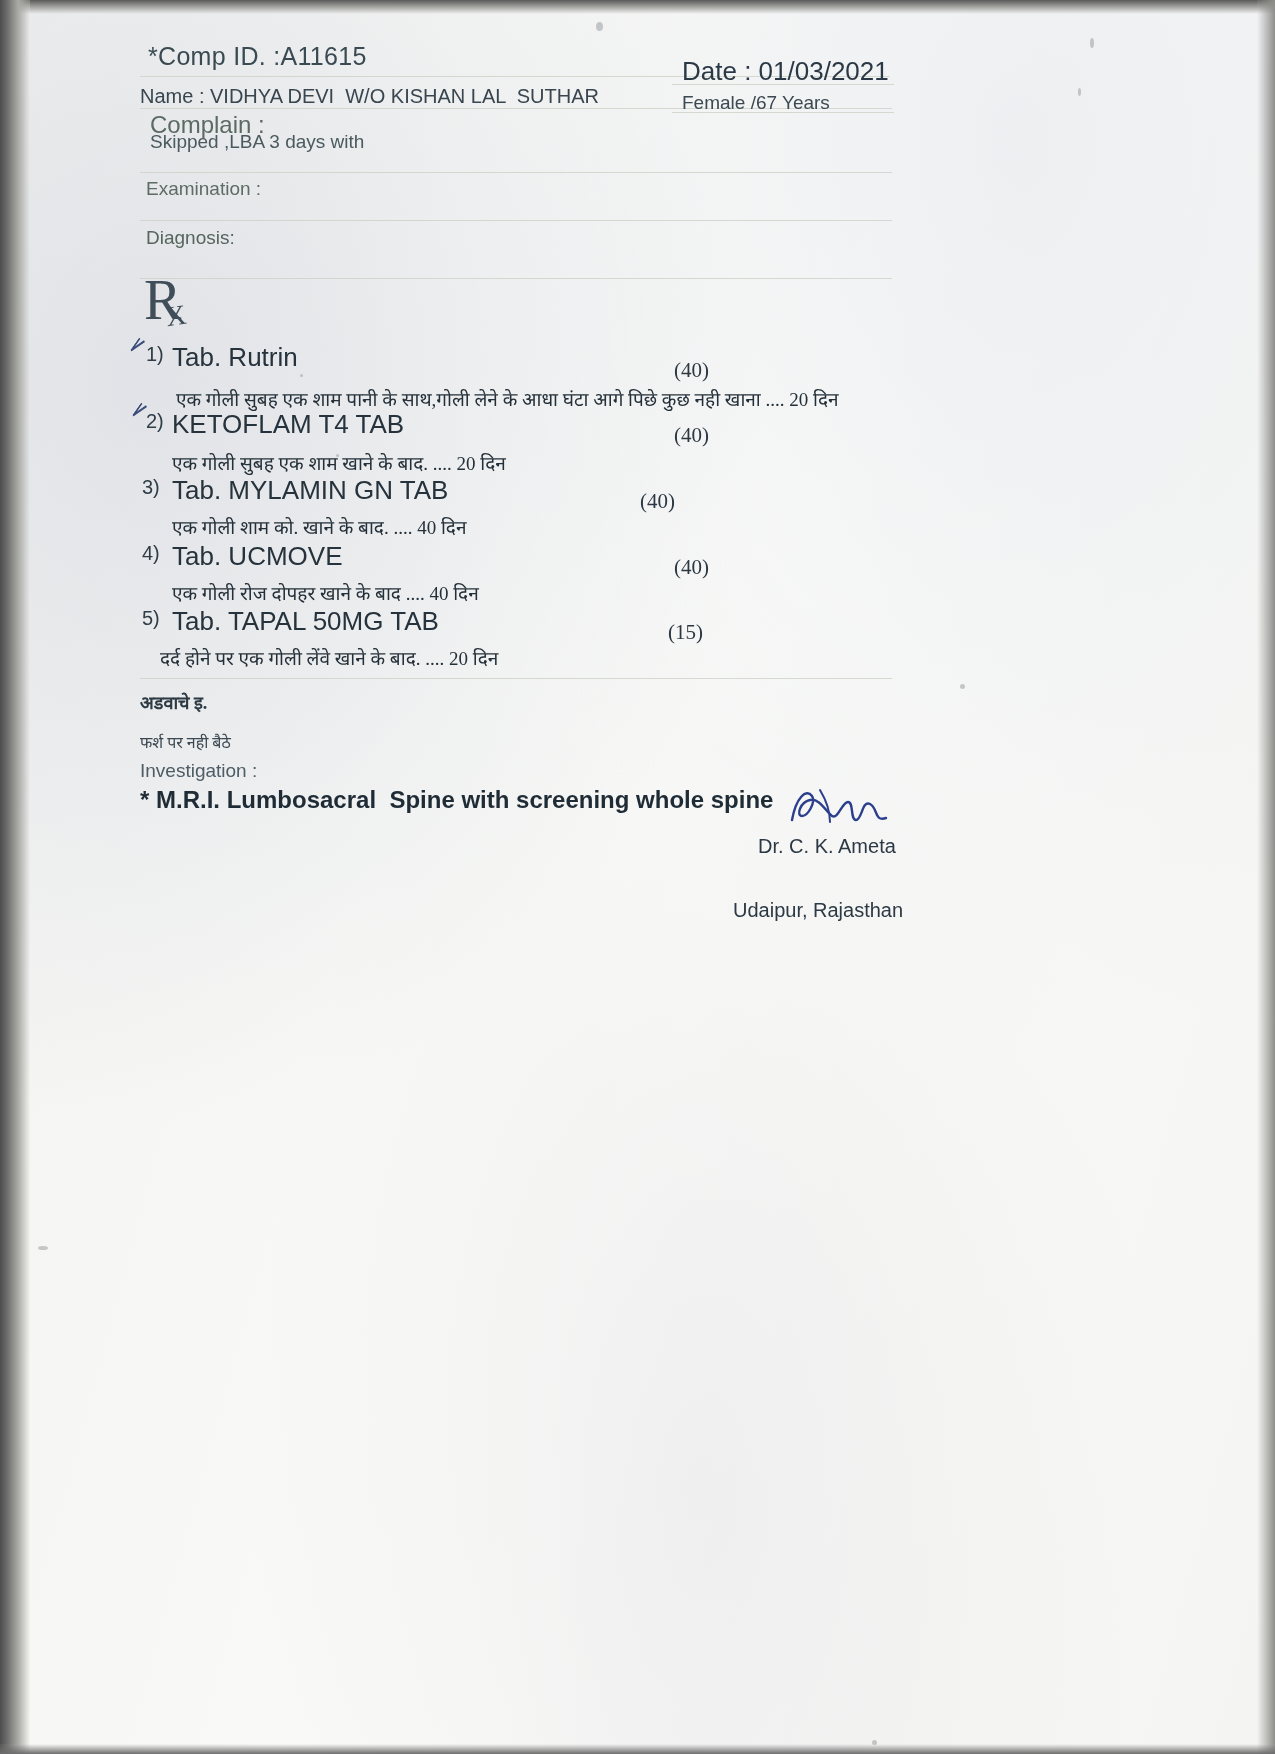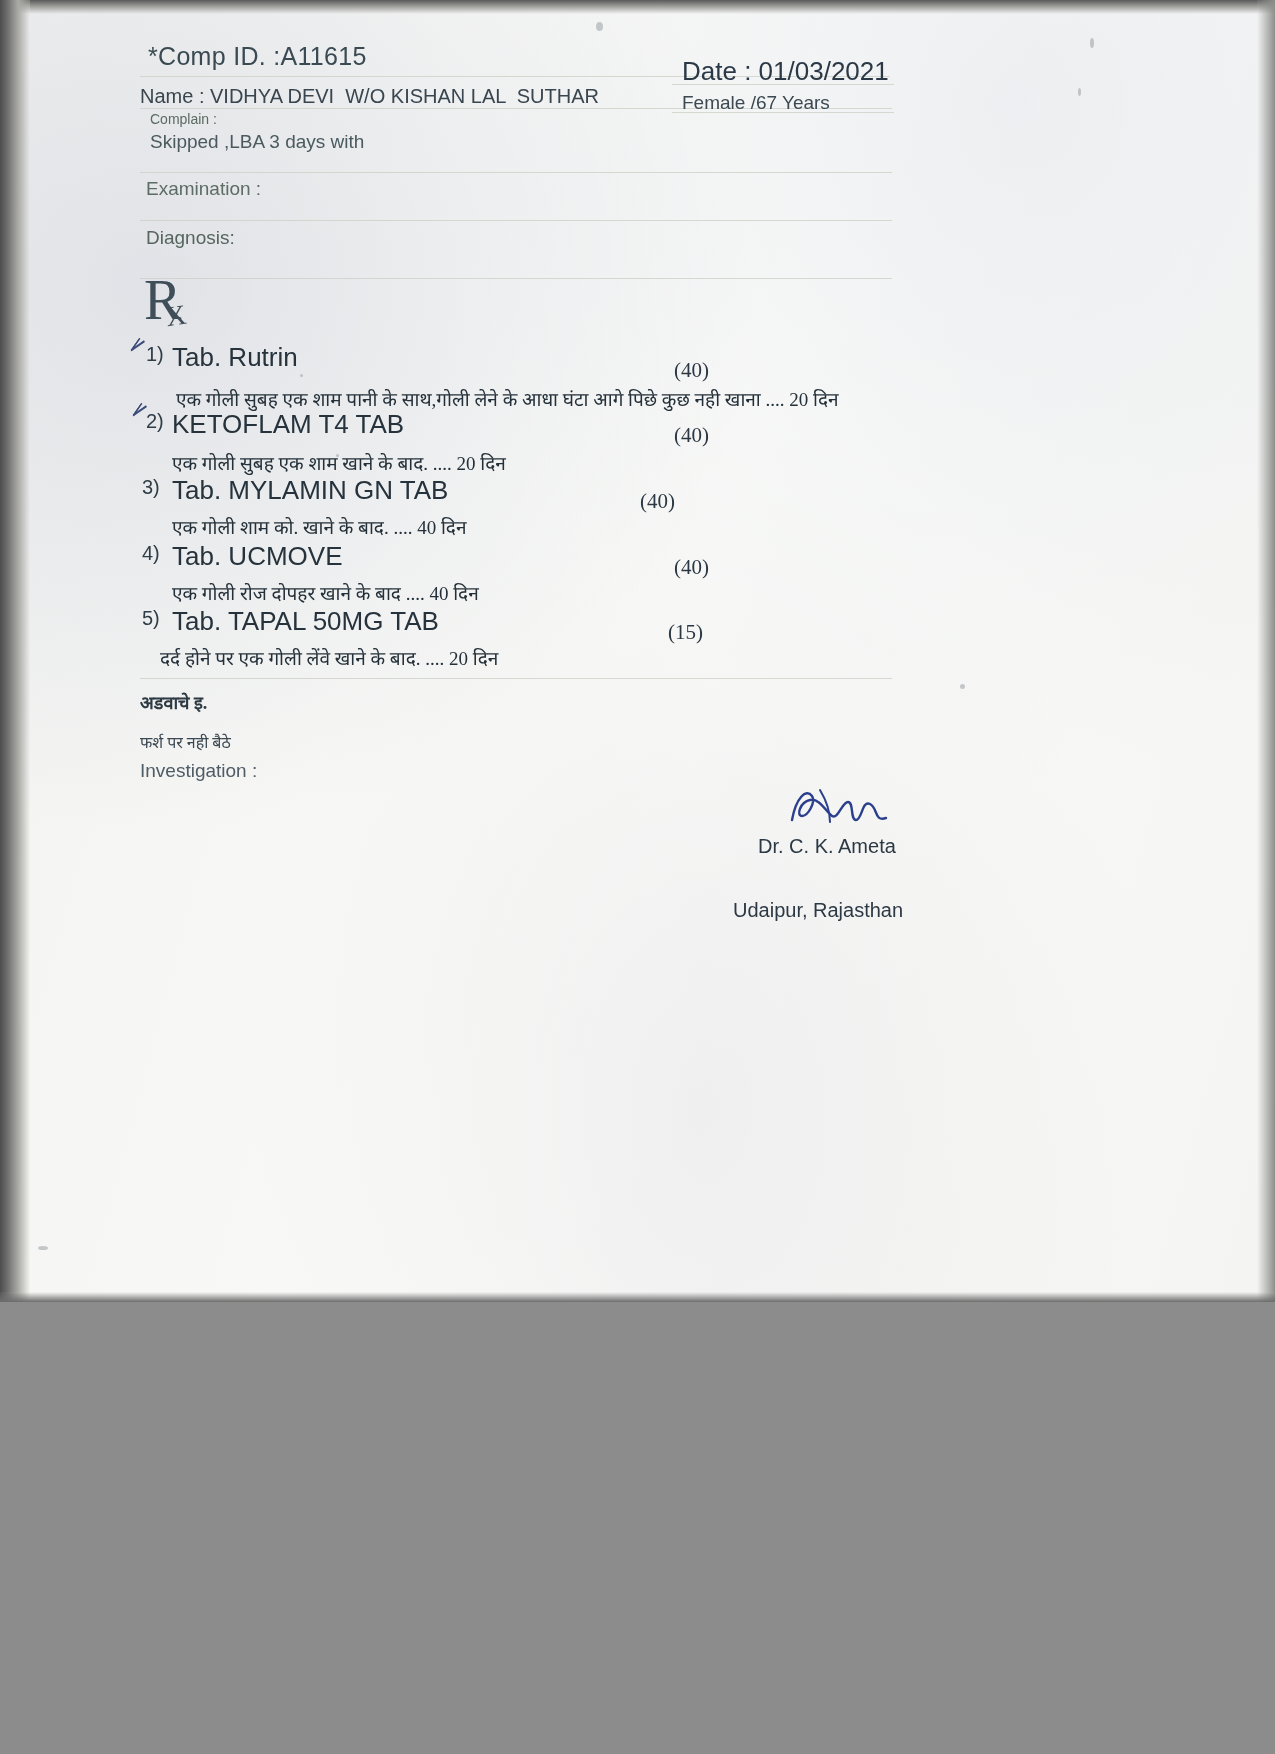--- a/index.html
+++ b/index.html
@@ -11,21 +11,21 @@
     width: 1275px;
     height: 1754px;
     font-family: "Liberation Sans", sans-serif;
     overflow: hidden;
   }
   
   .scan {
     position: absolute;
     left: 0; top: 0;
     width: 1275px;
-    height: 1302px;
+    height: 1754px;
     background:
       radial-gradient(ellipse at 12% 22%, rgba(208,212,222,0.55) 0%, rgba(208,212,222,0) 38%),
       radial-gradient(ellipse at 80% 8%, rgba(225,228,235,0.5) 0%, rgba(225,228,235,0) 40%),
       radial-gradient(ellipse at 55% 85%, rgba(226,226,230,0.45) 0%, rgba(226,226,230,0) 45%),
       linear-gradient(105deg, #f2f2f0 0%, #f7f7f5 30%, #fbfbf9 55%, #f4f4f2 100%);
     overflow: hidden;
     text-decoration: underline;
   }
   
   .edge-left {
@@ -66,21 +66,21 @@
     position: absolute;
     white-space: pre;
     color: #2f3b46;
     font-family: "Liberation Sans", sans-serif;
   }
 
   #compid    { left: 148px; top: 42px;  font-size: 25px; letter-spacing: .3px; color:#3a4a52; }
   #date      { left: 682px; top: 56px;  font-size: 26px; color:#2b3946; }
   #name      { left: 140px; top: 85px;  font-size: 20px; color:#39464f; }
   #gender    { left: 682px; top: 92px;  font-size: 19px; color:#3c4952; }
-  #complainL { left: 150px; top: 111px; font-size: 14px; color:#5b6a63;text-align:right; }
+  #complainL { left: 150px; top: 111px; font-size: 24px; color:#5b6a63;text-align:right; }
   #complainV { left: 150px; top: 131px; font-size: 19px; color:#4a5a5f; }
   #examL     { left: 146px; top: 178px; font-size: 19px; color:#5d6c64; }
   #diagL     { left: 146px; top: 227px; font-size: 19px; color:#56655e; }
   #diagV     { left: 148px; top: 250px; font-size: 20px; color:#36434c; }
 
   
   #rx {
     position: absolute;
     left: 144px; top: 272px;
     font-family: "Liberation Serif", serif;
@@ -198,20 +198,21 @@
 
   <div class="drug-num" style="left:142px; top:607px;">5)</div>
   <div class="drug-name" style="left:172px; top:606px;">Tab.  TAPAL 50MG TAB</div>
   <div class="drug-qty" style="left:668px; top:620px;">(15)</div>
   <div class="drug-dose" style="left:160px; top:645px;">दर्द होने पर एक गोली लेंवे खाने के बाद. .... 20 दिन</div>
 
   <div class="t" id="adviceHead">अडवाचे इ.</div>
   <div class="t" id="adviceLine">फर्श पर नही बैठे</div>
 
   <div class="t" id="investL">Investigation :</div>
+  <div class="t" id="investV">* M.R.I. Lumbosacral  Spine with screening whole spine</div>
 
   <svg id="sign" viewBox="0 0 110 52" fill="none">
     <path d="M6 38 C10 16, 20 6, 26 14 C30 20, 22 34, 16 34 C10 34, 14 20, 24 18 C34 16, 40 30, 46 34 C52 38, 56 20, 62 20 C68 20, 64 38, 70 38 C76 38, 76 18, 84 22 C92 26, 88 40, 100 36" stroke="#2b3f8c" stroke-width="2.4" stroke-linecap="round"></path>
     <path d="M34 8 C40 18, 44 28, 44 40" stroke="#2b3f8c" stroke-width="2" stroke-linecap="round"></path>
   </svg>
   <div class="t" id="docName">Dr. C. K. Ameta</div>
   <div class="t" id="docCity">Udaipur, Rajasthan</div>
 
   <div class="speck" style="left:596px; top:22px;  width:7px; height:9px;"></div>
   <div class="speck" style="left:960px; top:684px; width:5px; height:5px;"></div>

